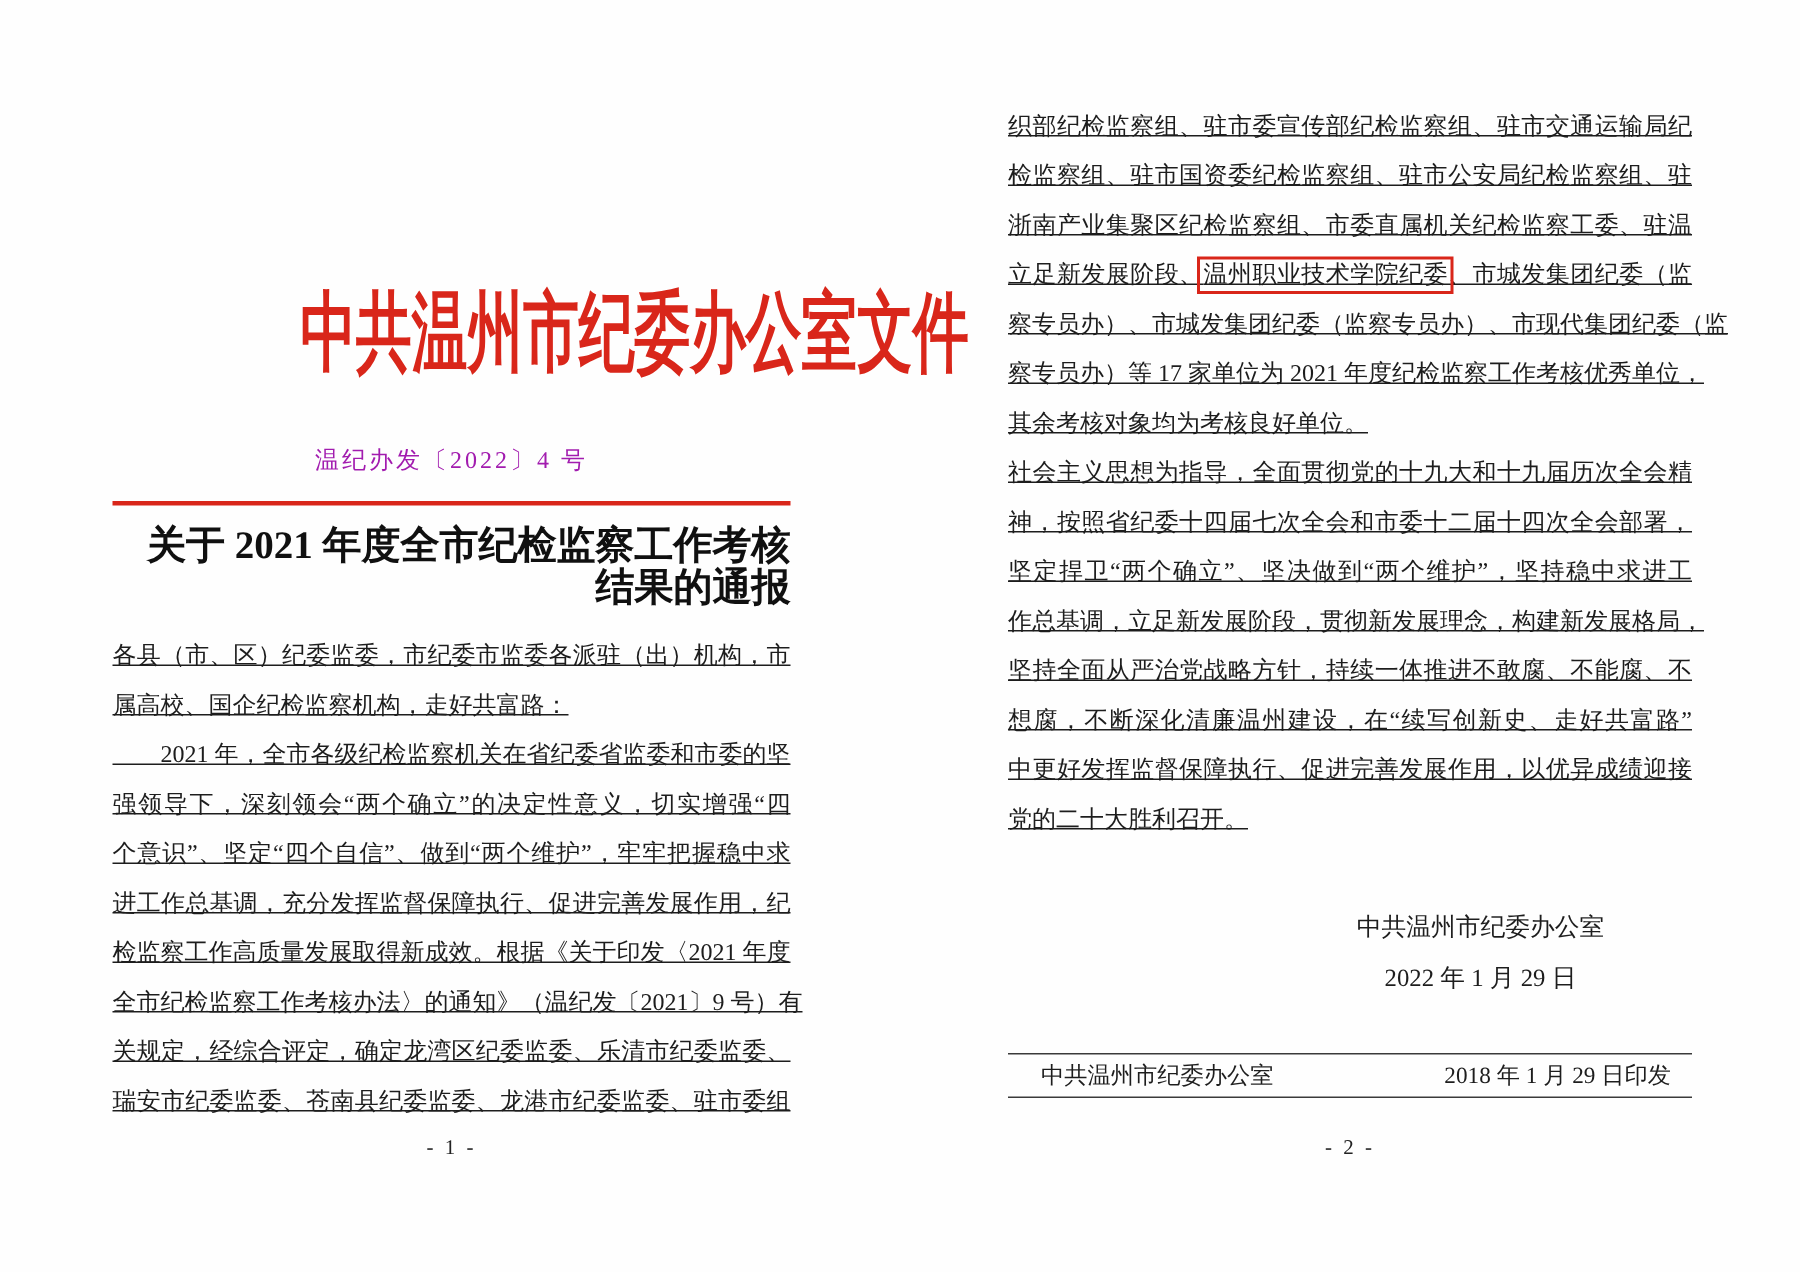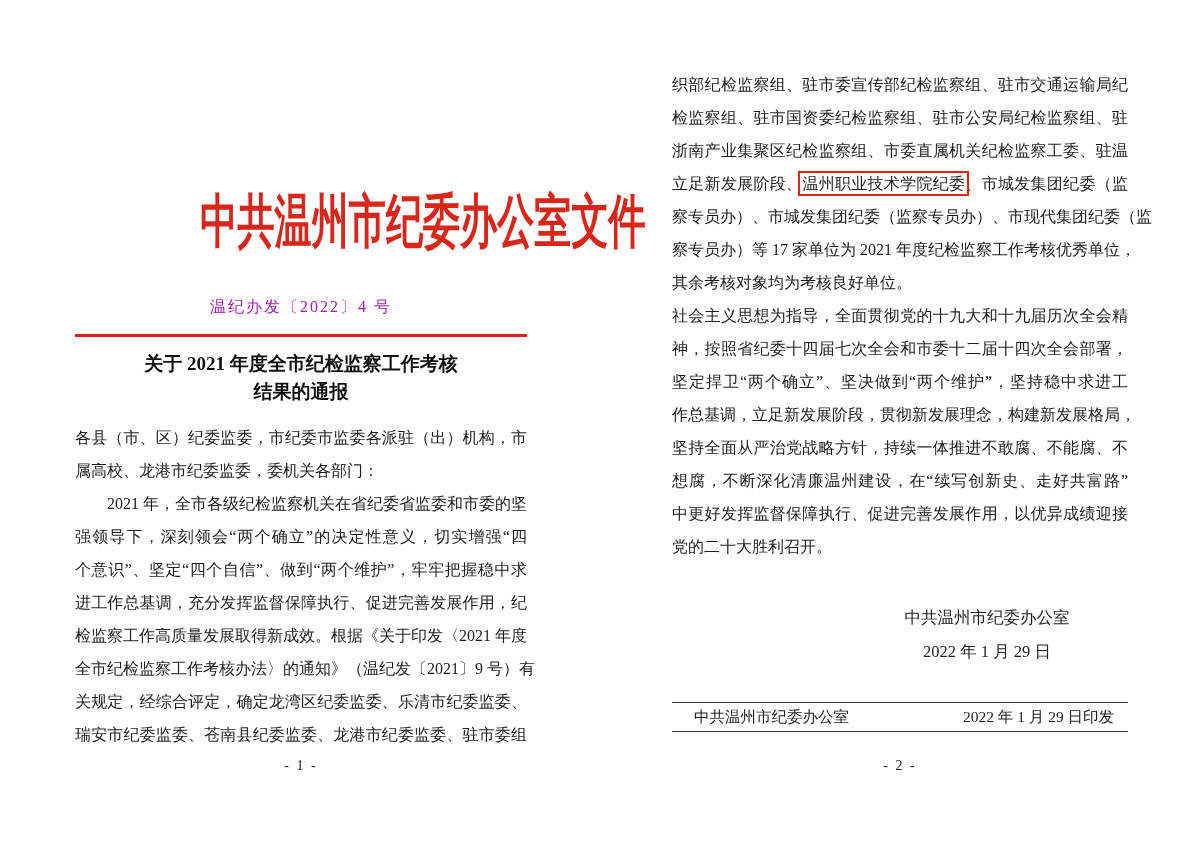--- a/index.html
+++ b/index.html
@@ -29,23 +29,23 @@
   .doc-number{
     position:absolute;top:297px;left:0;width:100%;
     text-align:center;font-size:16px;letter-spacing:2px;color:#a21caf;
   }
   .red-rule{
     position:absolute;top:334px;left:0;width:100%;height:3px;
     background:var(--accent-red,#d9261a);
   }
   .doc-title{
     position:absolute;top:350px;left:0;width:100%;
-    text-align:center;font-weight:bold;font-size:19px;line-height:28px;color:#101010;
+    text-align:right;font-weight:bold;font-size:26px;line-height:28px;color:#101010;
   }
-  .page-body{position:absolute;left:0;width:100%;}
+  .page-body{position:absolute;left:0;width:100%;text-decoration:underline;}
   #page1 .page-body{top:421px;}
   #page2 .page-body{top:68px;}
   .body-line{
     width:100%;height:33px;line-height:33px;
     font-size:16px;color:#1d1d1d;
     text-align:justify;text-align-last:justify;
     white-space:nowrap;
   }
   .body-line.para-end{text-align-last:left;}
   .red-box{
@@ -79,21 +79,21 @@
     </div>
     <div class="doc-number">温纪办发〔2022〕4 号</div>
     <div class="red-rule"></div>
     <div class="doc-title">
       <div>关于 2021 年度全市纪检监察工作考核</div>
       <div>结果的通报</div>
     </div>
     <div class="page-body">
 
     <div class="body-line">各县（市、区）纪委监委，市纪委市监委各派驻（出）机构，市</div>
-        <div class="body-line para-end">属高校、龙港市纪委监委，委机关各部门：</div>
+        <div class="body-line para-end">属高校、国企纪检监察机构，走好共富路：</div>
         <div class="body-line">　　2021 年，全市各级纪检监察机关在省纪委省监委和市委的坚</div>
         <div class="body-line">强领导下，深刻领会“两个确立”的决定性意义，切实增强“四</div>
         <div class="body-line">个意识”、坚定“四个自信”、做到“两个维护”，牢牢把握稳中求</div>
         <div class="body-line">进工作总基调，充分发挥监督保障执行、促进完善发展作用，纪</div>
         <div class="body-line">检监察工作高质量发展取得新成效。根据《关于印发〈2021 年度</div>
         <div class="body-line">全市纪检监察工作考核办法〉的通知》（温纪发〔2021〕9 号）有</div>
         <div class="body-line">关规定，经综合评定，确定龙湾区纪委监委、乐清市纪委监委、</div>
         <div class="body-line">瑞安市纪委监委、苍南县纪委监委、龙港市纪委监委、驻市委组</div>
       </div>
     <div class="page-number">- 1 -</div>
@@ -117,18 +117,18 @@
         <div class="body-line">想腐，不断深化清廉温州建设，在“续写创新史、走好共富路”</div>
         <div class="body-line">中更好发挥监督保障执行、促进完善发展作用，以优异成绩迎接</div>
         <div class="body-line para-end">党的二十大胜利召开。</div>
       </div>
     <div class="signature">
       <div>中共温州市纪委办公室</div>
       <div>2022 年 1 月 29 日</div>
     </div>
     <div class="footer-bar">
       <span>中共温州市纪委办公室</span>
-      <span>2022 年 1 月 29 日印发</span>
+      <span>2018 年 1 月 29 日印发</span>
     </div>
     <div class="page-number">- 2 -</div>
   </div>
 
 </div>
 
 </body></html>

